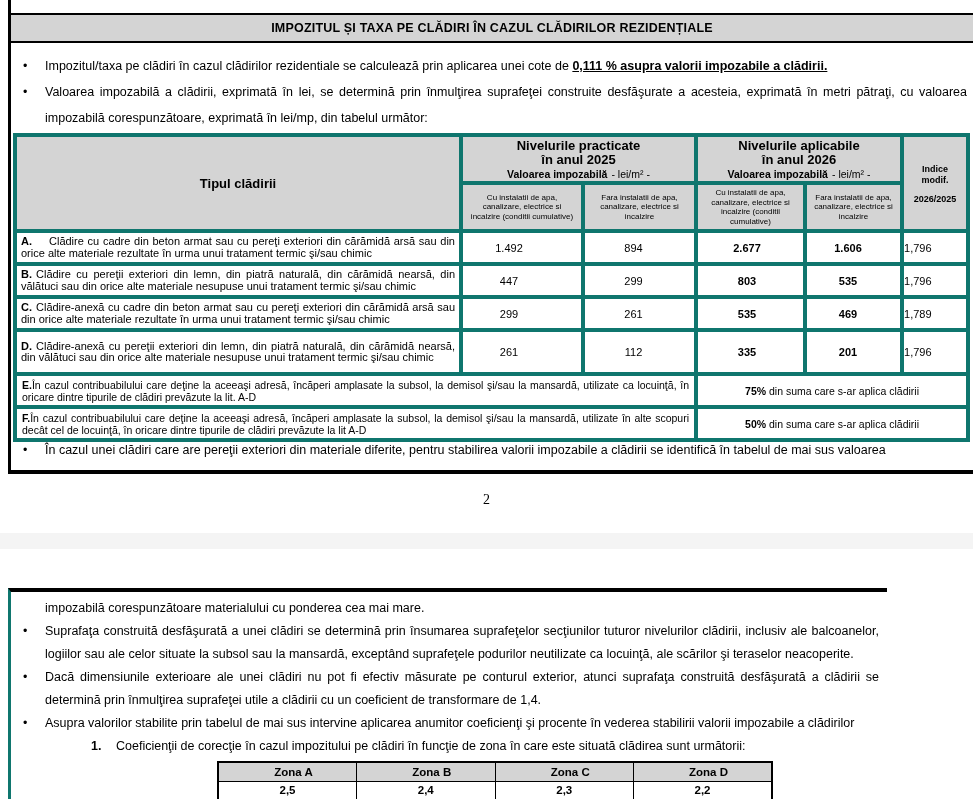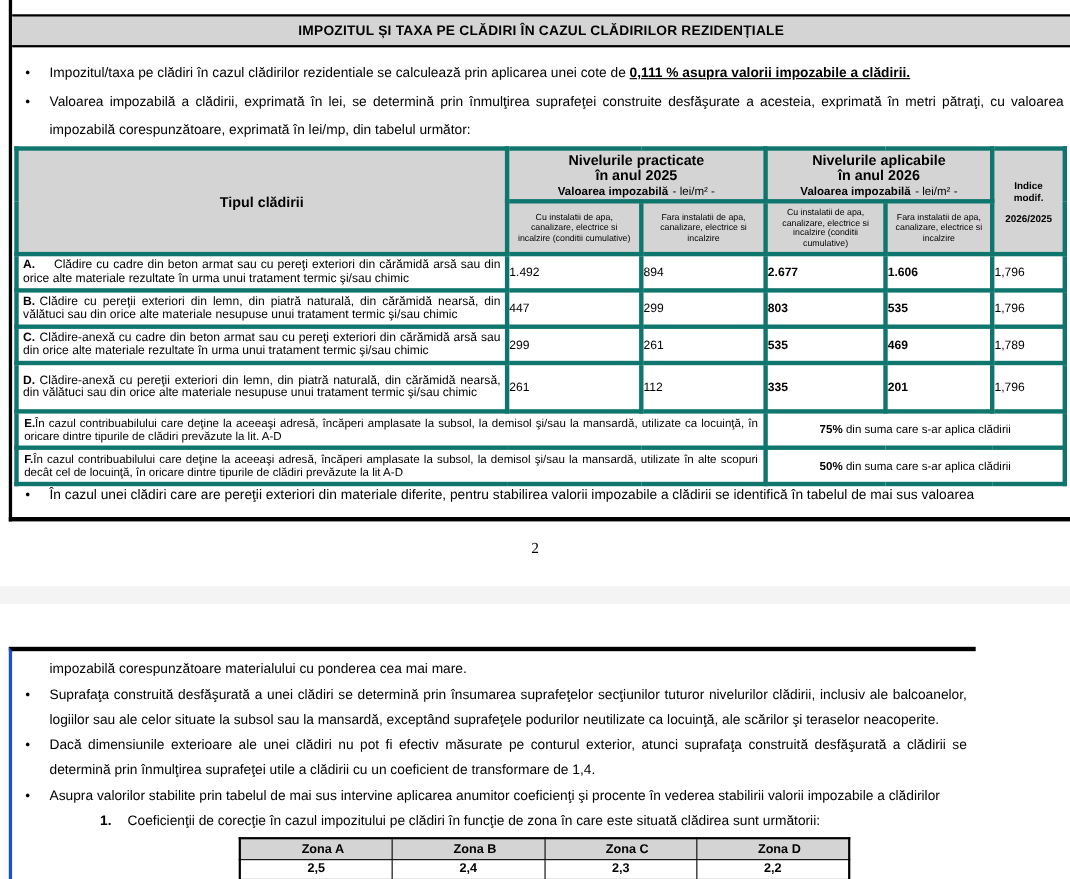--- a/index.html
+++ b/index.html
@@ -35,21 +35,21 @@
   th.subhead { font-size:8px; font-weight:normal; text-align:center;
     line-height:9.5px; padding:3px 6px; height:47px; vertical-align:top; }
   th.idx { font-size:9px; font-weight:bold; text-align:center; vertical-align:top;
     padding-top:3px; line-height:10.5px; }
   th.idx .ratio { display:block; margin-top:9px; }
   thead th { background:#d4d4d4; }
   td.desc { font-size:11px; text-align:justify; padding:2px 4px 2px 4px;
     line-height:11.5px; }
   td.desc .rl { font-weight:bold; margin-right:4px; }
   td.desc .rl.wide { margin-right:17px; }
-  td.num { font-size:11px; text-align:left; }
+  td.num { font-size:11px; text-align:center; }
   td.n25cu { padding-right:26px; }
   td.n25fa { padding-right:12px; }
   td.n26cu { padding-right:7px; font-weight:bold; }
   td.n26fa { padding-right:11px; font-weight:bold; }
   td.idxv { font-size:11px; }
   tr.rA td, tr.rB td, tr.rC td { height:33px; }
   tr.rD td { height:44px; }
   tr.rE td, tr.rF td { height:33px; }
   td.sdesc { font-size:10.5px; text-align:justify; padding:2px 5px; line-height:12px; }
   td.sdesc .rl { font-weight:bold; }
@@ -63,21 +63,21 @@
 
   
   .gap-area { width:973px; }
   .pagenum { height:59px; text-align:center; font-family:"Liberation Serif", serif;
     font-size:14px; padding-top:18px; }
   .sepband { height:16px; background:#f4f4f4; width:973px; }
   .gap-white { height:39px; }
 
   
   .page3 { margin-left:8px; width:879px; height:211px; border-top:4px solid #000;
-    border-left:3px solid #1d4ed8; overflow:hidden; padding-top:5px; }
+    border-left:3px solid #0f766e; overflow:hidden; padding-top:5px; }
   .p3-para { margin-left:34px; margin-right:8px; font-size:12.5px; line-height:23px; }
   .p3-bullet { display:flex; font-size:12.5px; line-height:23px; margin:0 8px 0 12px; }
   .p3-bullet .marker { flex:0 0 22px; }
   .p3-bullet .marker::before { content:"\2022"; }
   .p3-bullet .btxt { flex:1; text-align:justify; }
   .p3-item { display:flex; font-size:12.5px; line-height:23px; margin-left:80px; }
   .p3-item .inum { font-weight:bold; flex:0 0 25px; }
 
   table.zona { border-collapse:collapse; table-layout:fixed; width:556px;
     margin-left:206px; margin-top:3px; border:2px solid #000; }

